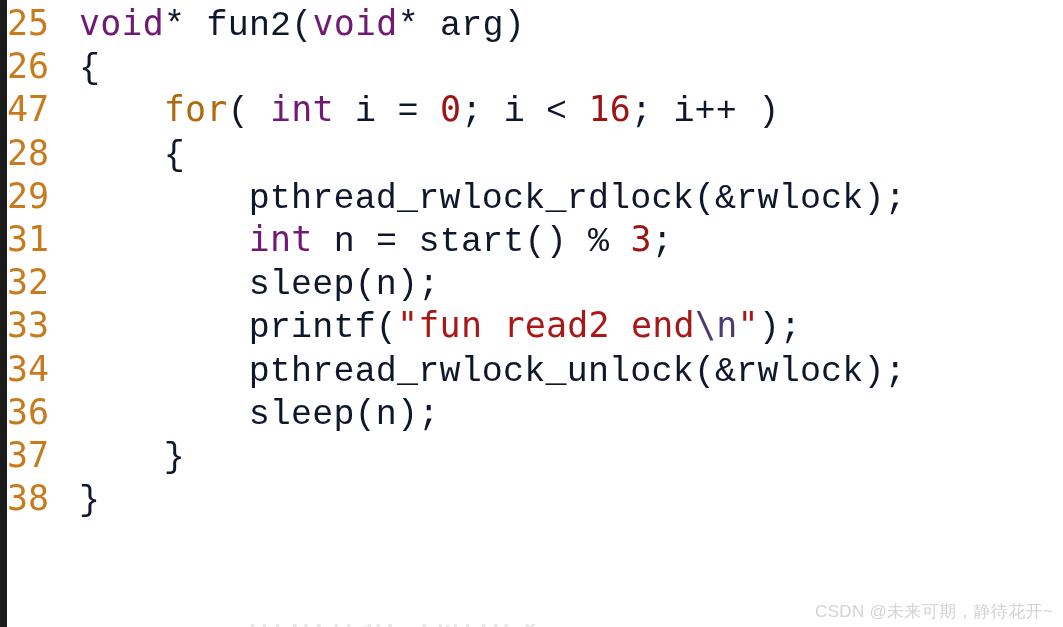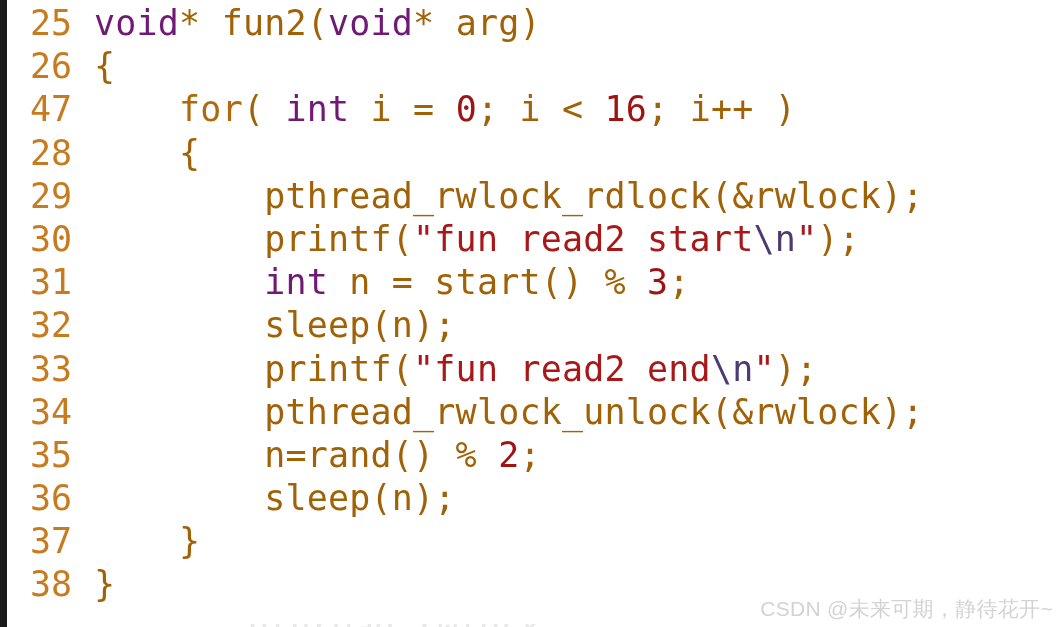--- a/index.html
+++ b/index.html
@@ -36,52 +36,51 @@
     display: flex;
     align-items: baseline;
     height: 43.2px;
     line-height: 43.2px;
     white-space: pre;
   }
 
   .gutter {
     flex: 0 0 auto;
     width: 72px;
-    text-align: center;
+    text-align: left;
     padding-right: 14px;
     box-sizing: border-box;
     font-size: 35px;
     color: #c87b1e;
     letter-spacing: 0px;
     user-select: none;
-    margin-left: 15px;
   }
 
   .line-content {
     flex: 1 1 auto;
     font-size: 35px;
     color: #141414;
     white-space: pre;
     letter-spacing: 0.2px;
   }
 
   
-  .t-plain    { color: #a16207; }
+  .t-plain    { color: #0f172a; font-family: Liberation Mono, monospace; }
   .t-type     { color: #701a75; }   
   .t-keyword  { color: #b06a0d; }   
   .t-number   { color: #9c1414; }   
   .t-string   { color: #a81818; }   
   .t-escape   { color: #4c3a70; }   
 
   #watermark {
     position: absolute;
     right: 10px;
     bottom: 4px;
     font-family: "Liberation Sans", "DejaVu Sans", sans-serif;
-    font-size: 21px;
+    font-size: 17px;
     color: #d3d3d3;
     white-space: nowrap;
     user-select: none;
     letter-spacing: 0.3px;
     text-align: center;
   }
 
   #bottom-clip {
     position: absolute;
     left: 0;
@@ -102,26 +101,24 @@
 <body>
 
 <div id="editor">
 
   <div id="code-area">
       <div class="code-line"><div class="gutter">25</div><div class="line-content"><span class="t-type">void</span><span class="t-plain">* fun2(</span><span class="t-type">void</span><span class="t-plain">* arg)</span></div></div>
       <div class="code-line"><div class="gutter">26</div><div class="line-content"><span class="t-plain">{</span></div></div>
       <div class="code-line"><div class="gutter">47</div><div class="line-content"><span class="t-plain">    </span><span class="t-keyword">for</span><span class="t-plain">( </span><span class="t-type">int</span><span class="t-plain"> i = </span><span class="t-number">0</span><span class="t-plain">; i &lt; </span><span class="t-number">16</span><span class="t-plain">; i++ )</span></div></div>
       <div class="code-line"><div class="gutter">28</div><div class="line-content"><span class="t-plain">    {</span></div></div>
       <div class="code-line"><div class="gutter">29</div><div class="line-content"><span class="t-plain">        pthread_rwlock_rdlock(&amp;rwlock);</span></div></div>
-      <div class="code-line"><div class="gutter">30</div><div class="line-content"><span class="t-plain">        printf(</span><span class="t-string">"fun read2 start</span><span class="t-escape">\n</span><span class="t-string">"</span><span class="t-plain">);</span></div></div>
       <div class="code-line"><div class="gutter">31</div><div class="line-content"><span class="t-plain">        </span><span class="t-type">int</span><span class="t-plain"> n = start() % </span><span class="t-number">3</span><span class="t-plain">;</span></div></div>
       <div class="code-line"><div class="gutter">32</div><div class="line-content"><span class="t-plain">        sleep(n);</span></div></div>
       <div class="code-line"><div class="gutter">33</div><div class="line-content"><span class="t-plain">        printf(</span><span class="t-string">"fun read2 end</span><span class="t-escape">\n</span><span class="t-string">"</span><span class="t-plain">);</span></div></div>
       <div class="code-line"><div class="gutter">34</div><div class="line-content"><span class="t-plain">        pthread_rwlock_unlock(&amp;rwlock);</span></div></div>
-      <div class="code-line"><div class="gutter">35</div><div class="line-content"><span class="t-plain">        n=rand() % </span><span class="t-number">2</span><span class="t-plain">;</span></div></div>
       <div class="code-line"><div class="gutter">36</div><div class="line-content"><span class="t-plain">        sleep(n);</span></div></div>
       <div class="code-line"><div class="gutter">37</div><div class="line-content"><span class="t-plain">    }</span></div></div>
       <div class="code-line"><div class="gutter">38</div><div class="line-content"><span class="t-plain">}</span></div></div>
     </div>
 
   <div id="bottom-clip">
     <div class="ghost">        pthread_rwlock_</div>
   </div>
 
   <div id="watermark">CSDN @未来可期，静待花开~</div>

